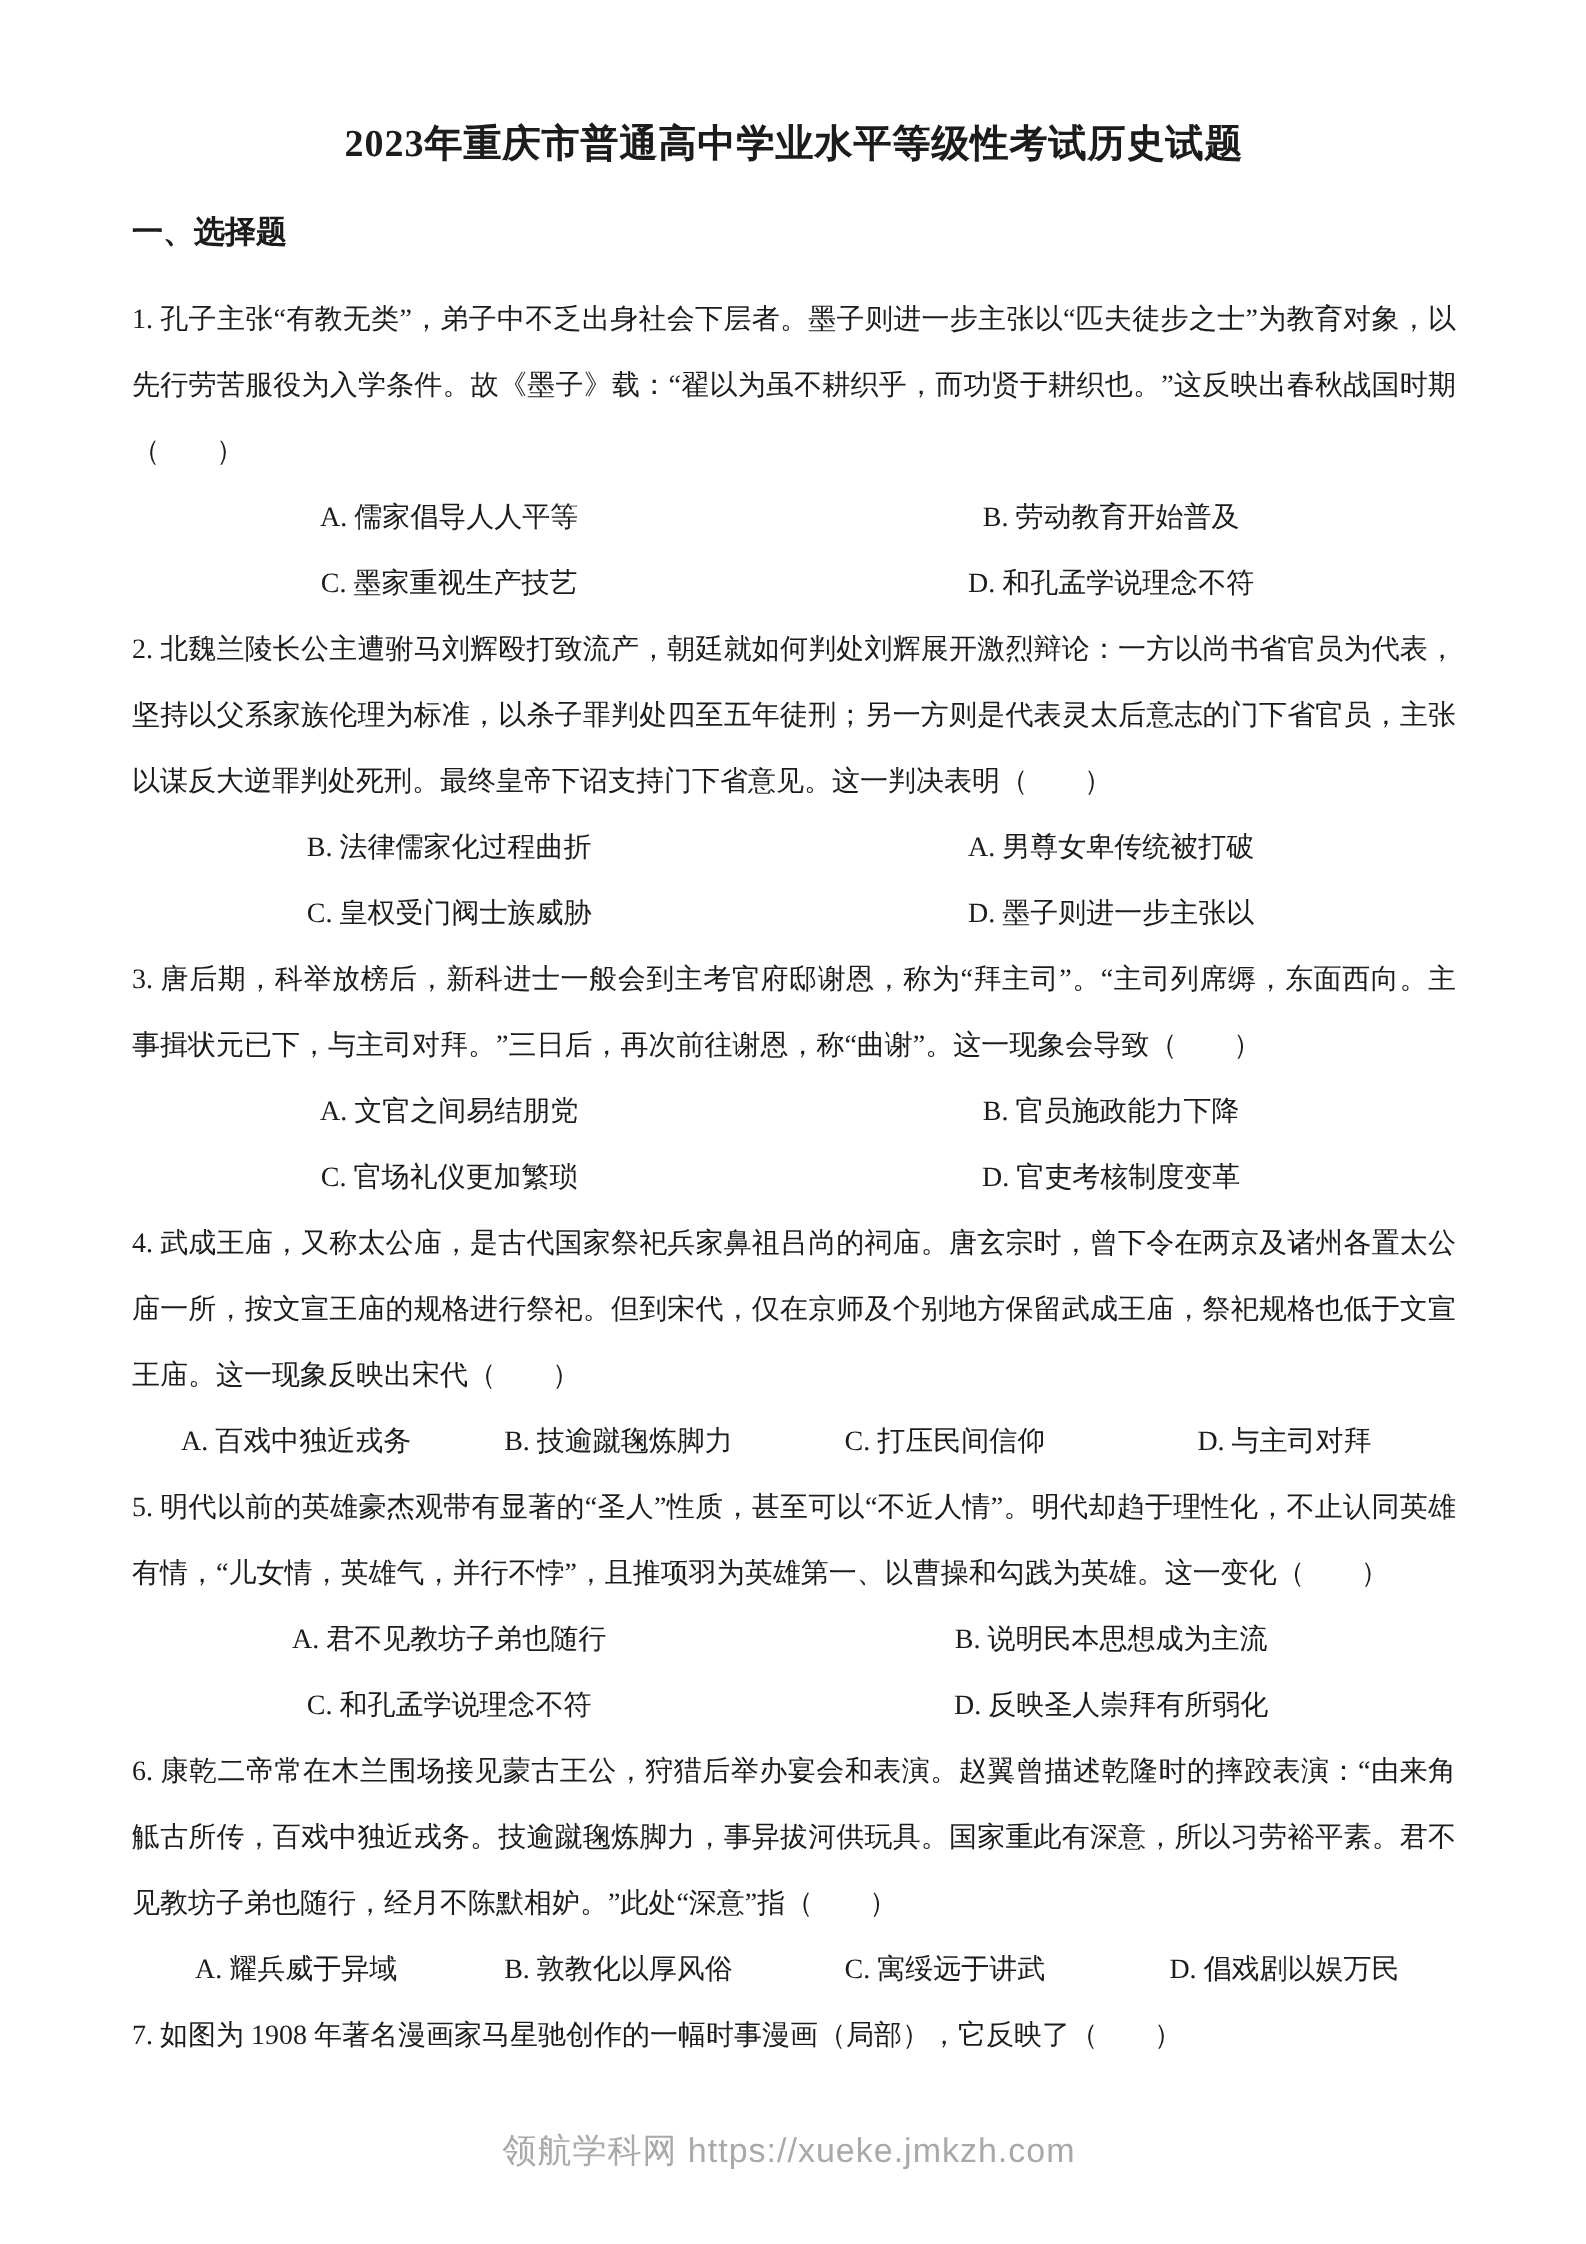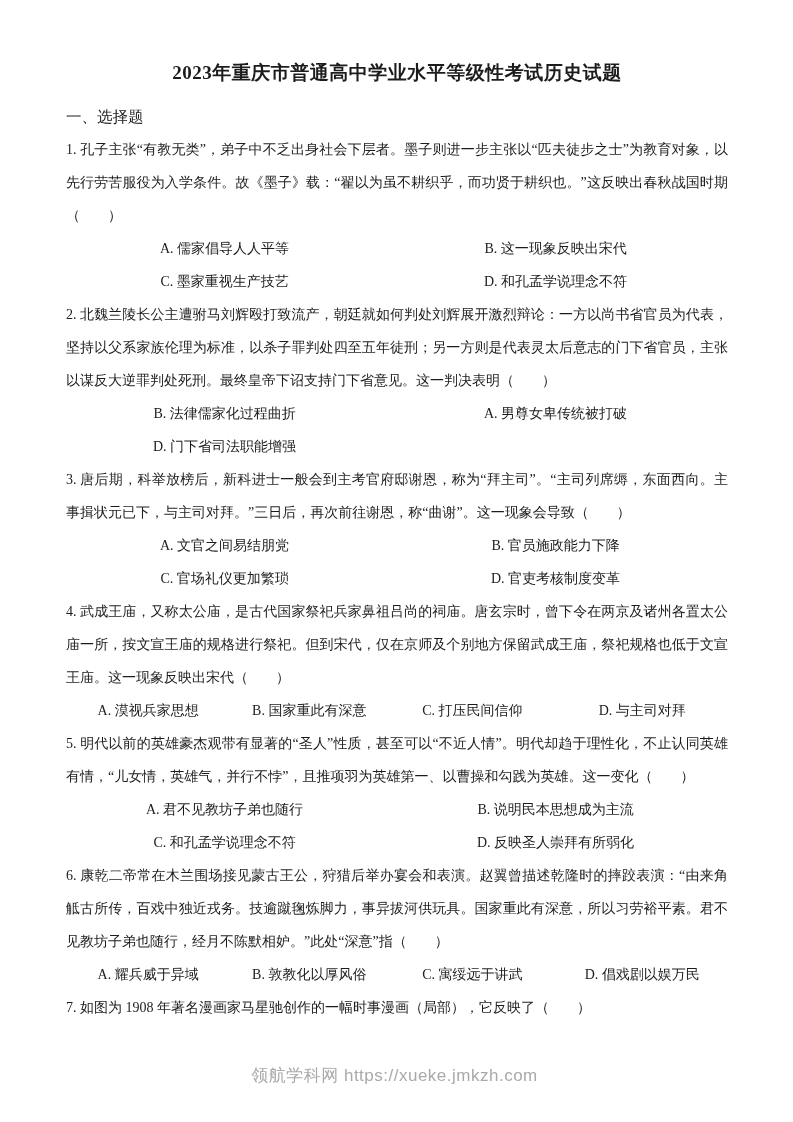--- a/index.html
+++ b/index.html
@@ -20,24 +20,24 @@
   }
   .doc-title {
     text-align: center;
     font-weight: bold;
     font-size: 19px;
     line-height: 30px;
     margin: 0 0 14px 0;
     letter-spacing: 0.5px;
   }
   .section-heading {
-    font-weight: normal;
+    font-weight: bold;
     font-size: 15.5px;
     line-height: 30px;
-    margin: 0 0 1px 0;
+    margin: 0 0 12px 0;
   }
   .question { margin: 0; }
   .stem {
     font-size: 14px;
     line-height: 33px;
     text-align: justify;
     margin: 0;
     word-break: break-all;
   }
   .options { display: grid; margin: 0; text-align: center; }
@@ -67,50 +67,51 @@
 <div class="page">
   <div class="content">
 
     <h1 class="doc-title">2023年重庆市普通高中学业水平等级性考试历史试题</h1>
     <h2 class="section-heading">一、选择题</h2>
 
     <div class="question">
       <p class="stem">1. 孔子主张“有教无类”，弟子中不乏出身社会下层者。墨子则进一步主张以“匹夫徒步之士”为教育对象，以先行劳苦服役为入学条件。故《墨子》载：“翟以为虽不耕织乎，而功贤于耕织也。”这反映出春秋战国时期（　　）</p>
       <div class="options two-col">
         <span class="option">A. 儒家倡导人人平等</span>
-        <span class="option">B. 这一现象反映出宋代</span>
+        <span class="option">B. 劳动教育开始普及</span>
         <span class="option">C. 墨家重视生产技艺</span>
         <span class="option">D. 和孔孟学说理念不符</span>
       </div>
     </div>
 
     <div class="question">
       <p class="stem">2. 北魏兰陵长公主遭驸马刘辉殴打致流产，朝廷就如何判处刘辉展开激烈辩论：一方以尚书省官员为代表，坚持以父系家族伦理为标准，以杀子罪判处四至五年徒刑；另一方则是代表灵太后意志的门下省官员，主张以谋反大逆罪判处死刑。最终皇帝下诏支持门下省意见。这一判决表明（　　）</p>
       <div class="options two-col">
         <span class="option">B. 法律儒家化过程曲折</span>
         <span class="option">A. 男尊女卑传统被打破</span>
-        <span class="option">D. 门下省司法职能增强</span>
+        <span class="option">C. 皇权受门阀士族威胁</span>
+        <span class="option">D. 墨子则进一步主张以</span>
       </div>
     </div>
 
     <div class="question">
       <p class="stem">3. 唐后期，科举放榜后，新科进士一般会到主考官府邸谢恩，称为“拜主司”。“主司列席缛，东面西向。主事揖状元已下，与主司对拜。”三日后，再次前往谢恩，称“曲谢”。这一现象会导致（　　）</p>
       <div class="options two-col">
         <span class="option">A. 文官之间易结朋党</span>
         <span class="option">B. 官员施政能力下降</span>
         <span class="option">C. 官场礼仪更加繁琐</span>
         <span class="option">D. 官吏考核制度变革</span>
       </div>
     </div>
 
     <div class="question">
       <p class="stem">4. 武成王庙，又称太公庙，是古代国家祭祀兵家鼻祖吕尚的祠庙。唐玄宗时，曾下令在两京及诸州各置太公庙一所，按文宣王庙的规格进行祭祀。但到宋代，仅在京师及个别地方保留武成王庙，祭祀规格也低于文宣王庙。这一现象反映出宋代（　　）</p>
       <div class="options four-col">
-        <span class="option">A. 漠视兵家思想</span>
-        <span class="option">B. 国家重此有深意</span>
+        <span class="option">A. 百戏中独近戎务</span>
+        <span class="option">B. 技逾蹴毱炼脚力</span>
         <span class="option">C. 打压民间信仰</span>
         <span class="option">D. 与主司对拜</span>
       </div>
     </div>
 
     <div class="question">
       <p class="stem">5. 明代以前的英雄豪杰观带有显著的“圣人”性质，甚至可以“不近人情”。明代却趋于理性化，不止认同英雄有情，“儿女情，英雄气，并行不悖”，且推项羽为英雄第一、以曹操和勾践为英雄。这一变化（　　）</p>
       <div class="options two-col">
         <span class="option">A. 君不见教坊子弟也随行</span>
         <span class="option">B. 说明民本思想成为主流</span>

